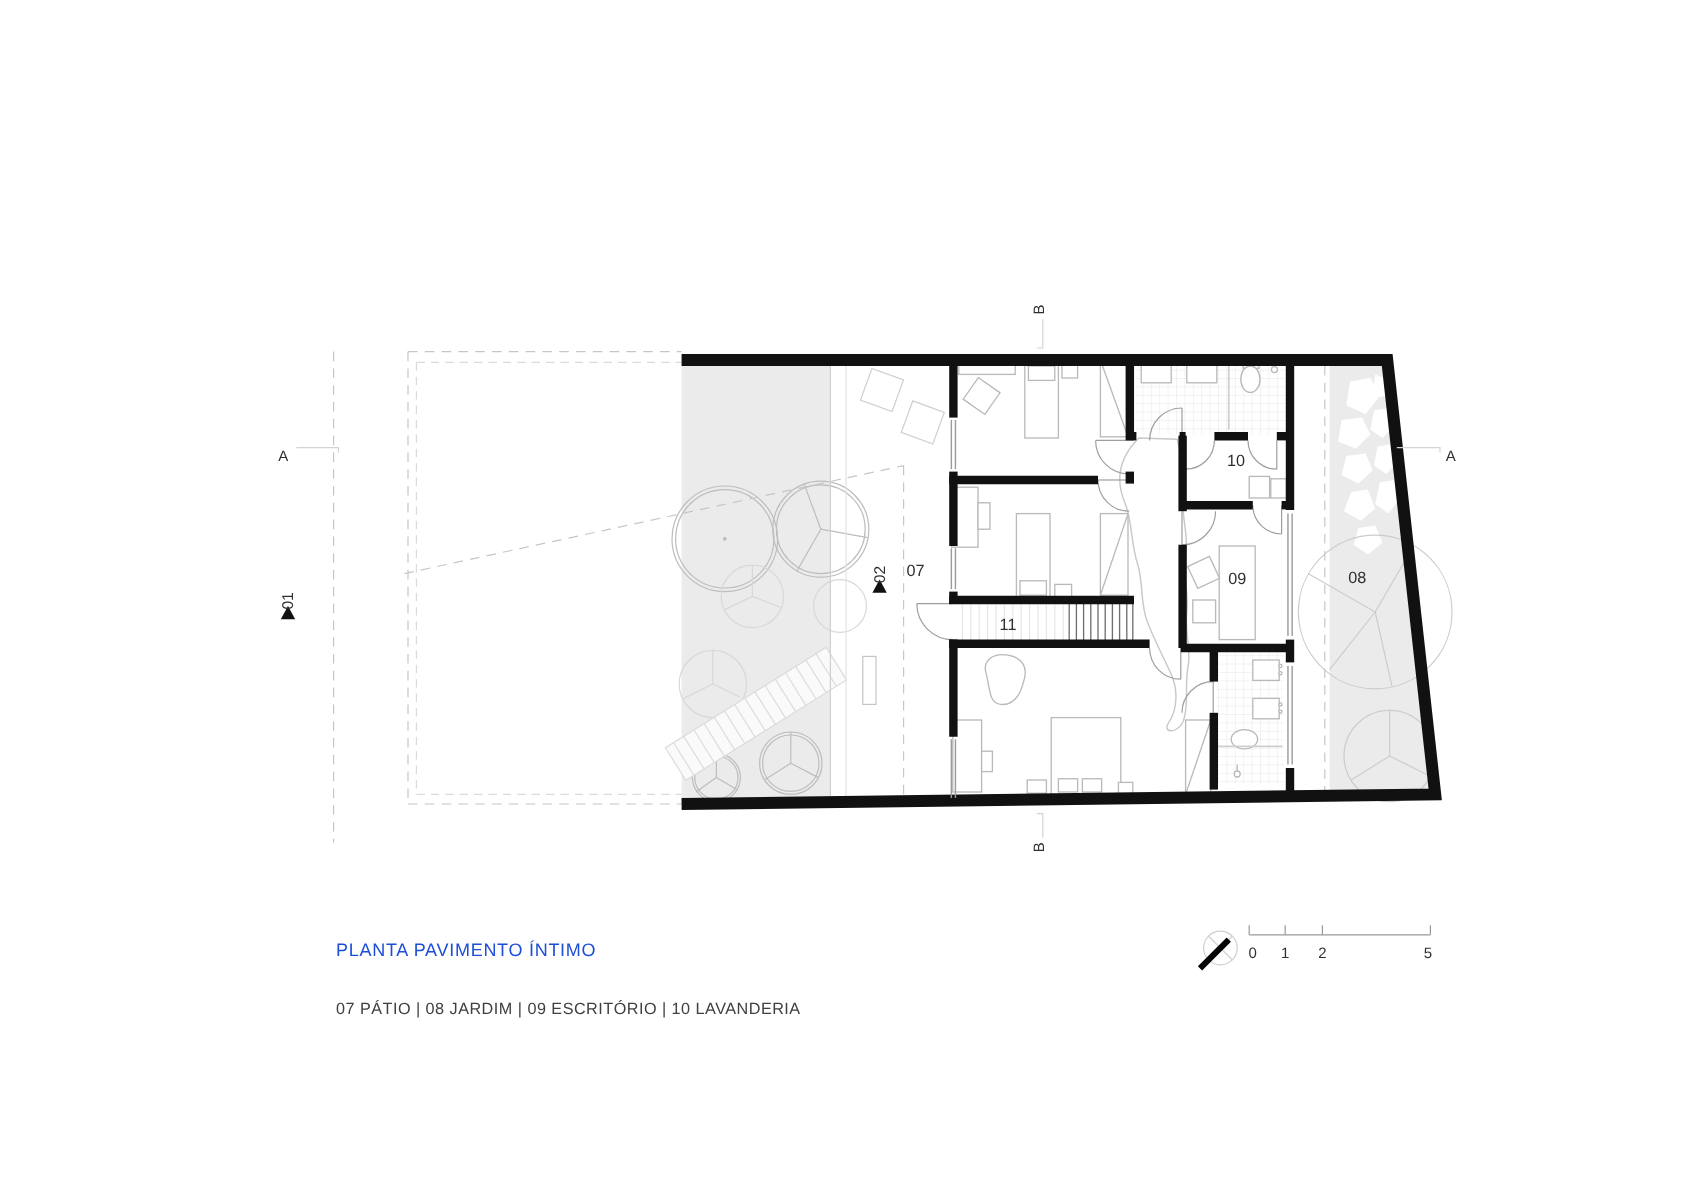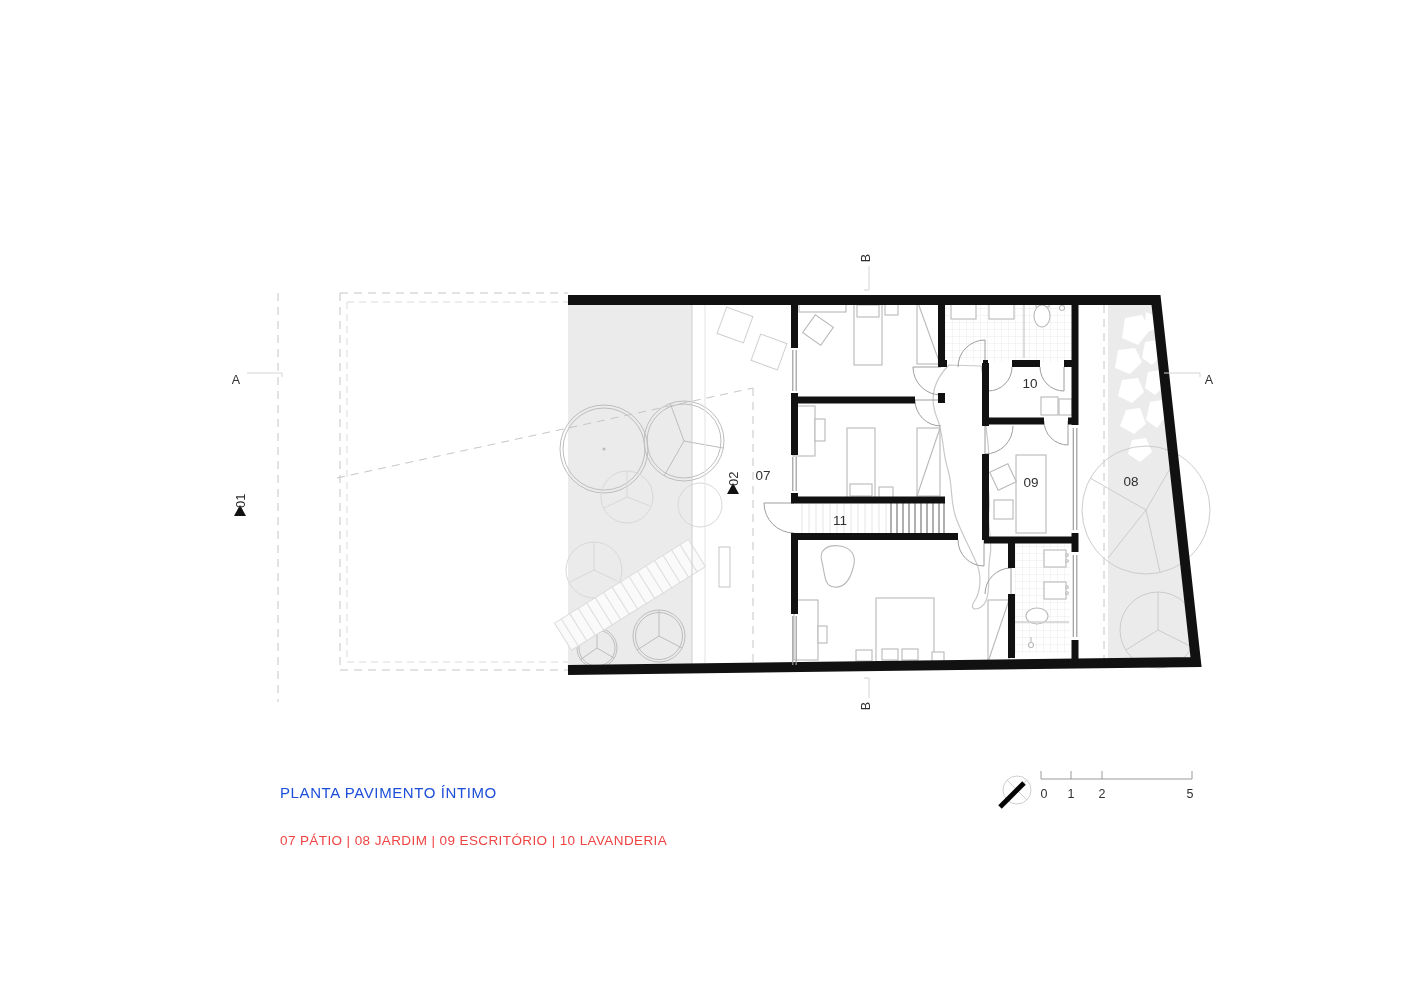--- a/index.html
+++ b/index.html
@@ -1,21 +1,21 @@
 <!DOCTYPE html>
 <html><head>
 <meta charset="utf-8">
 <style>
   html,body{margin:0;padding:0;background:#ffffff;}
   .canvas{position:relative;width:1415px;height:1000px;background:#fff;overflow:hidden;
           font-family:"Liberation Sans", sans-serif;}
   svg{position:absolute;left:0;top:0;}
   .plan-text{font-family:"Liberation Sans", sans-serif;fill:#2f2f2f;}
   .title-block{position:absolute;left:280px;top:784px;font-size:15px;letter-spacing:.6px;color:#1d4ed8;}
-  .legend-block{position:absolute;left:280px;top:832px;font-size:13.5px;letter-spacing:.4px;color:#ef4444;line-height:17px;}
+  .legend-block{position:absolute;left:280px;top:832px;font-size:13.5px;letter-spacing:.4px;color:#404040;line-height:17px;}
 </style>
 </head>
 <body>
 
 <div class="canvas">
 <svg width="1415" height="1000" viewBox="0 0 1415 1000">
   <defs>
     <pattern id="tiles" width="7" height="7" patternUnits="userSpaceOnUse">
       <path d="M7,0 H0 V7" fill="none" stroke="#e3e3e3" stroke-width="0.7"></path>
     </pattern>

